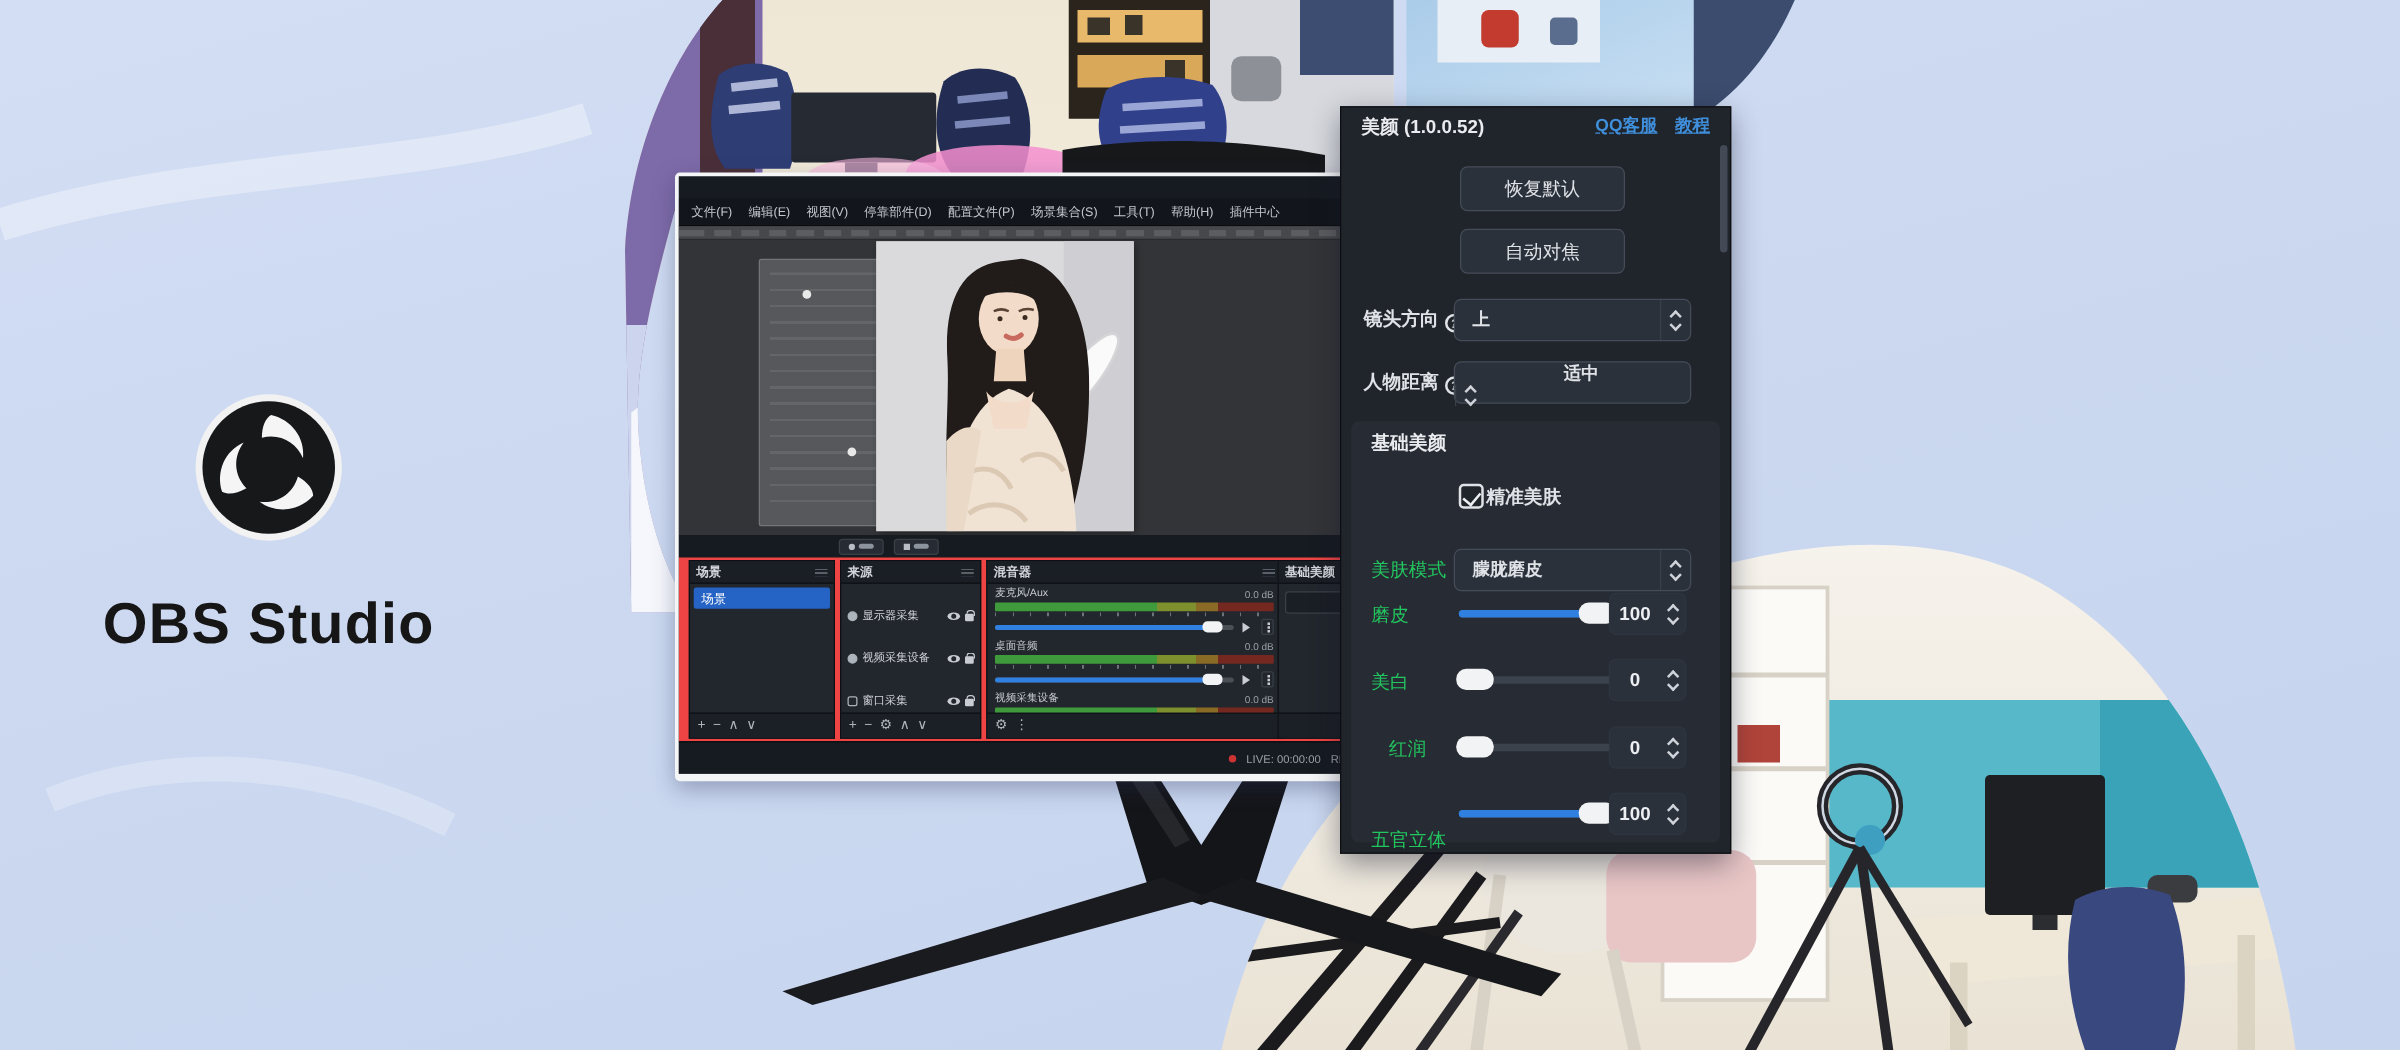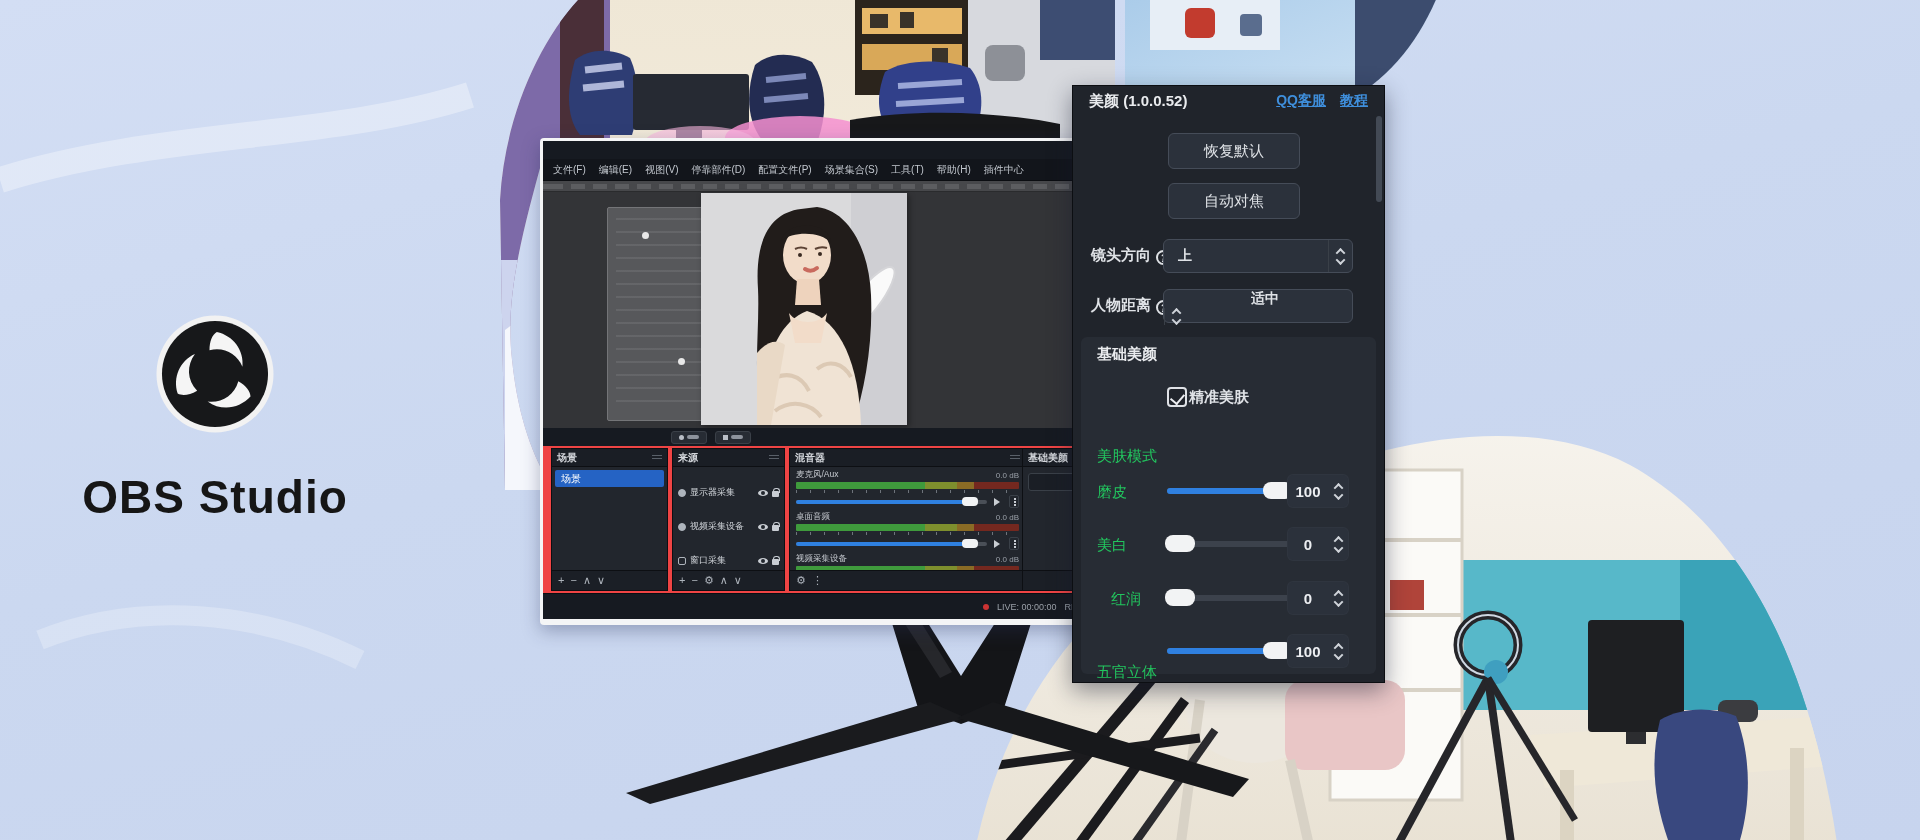--- a/index.html
+++ b/index.html
@@ -534,20 +534,27 @@
 
   <div class="bp-section">
     <div class="sec-title">基础美颜</div>
 
     <div class="cbx-row">
       <i class="cbx"></i>
       <span>精准美肤</span>
     </div>
 
     <div class="sec-label" style="top:110px;">美肤模式</div>
+    <div class="sec-select" style="top:102px;">
+      <span class="val">朦胧磨皮</span>
+      <span class="spin-col">
+          <i class="chev up"></i>
+          <i class="chev dn"></i>
+        </span>
+    </div>
 
     <div class="sec-label" style="top:146px;">磨皮</div>
     <div class="sl-track sl-max" style="top:151px;">
         <div class="sl-fill"></div>
         <div class="sl-handle"></div>
       </div>
     <div class="sl-spin" style="top:137px;">
       <span class="num">100</span>
       <span class="spin-col">
           <i class="chev up"></i>

